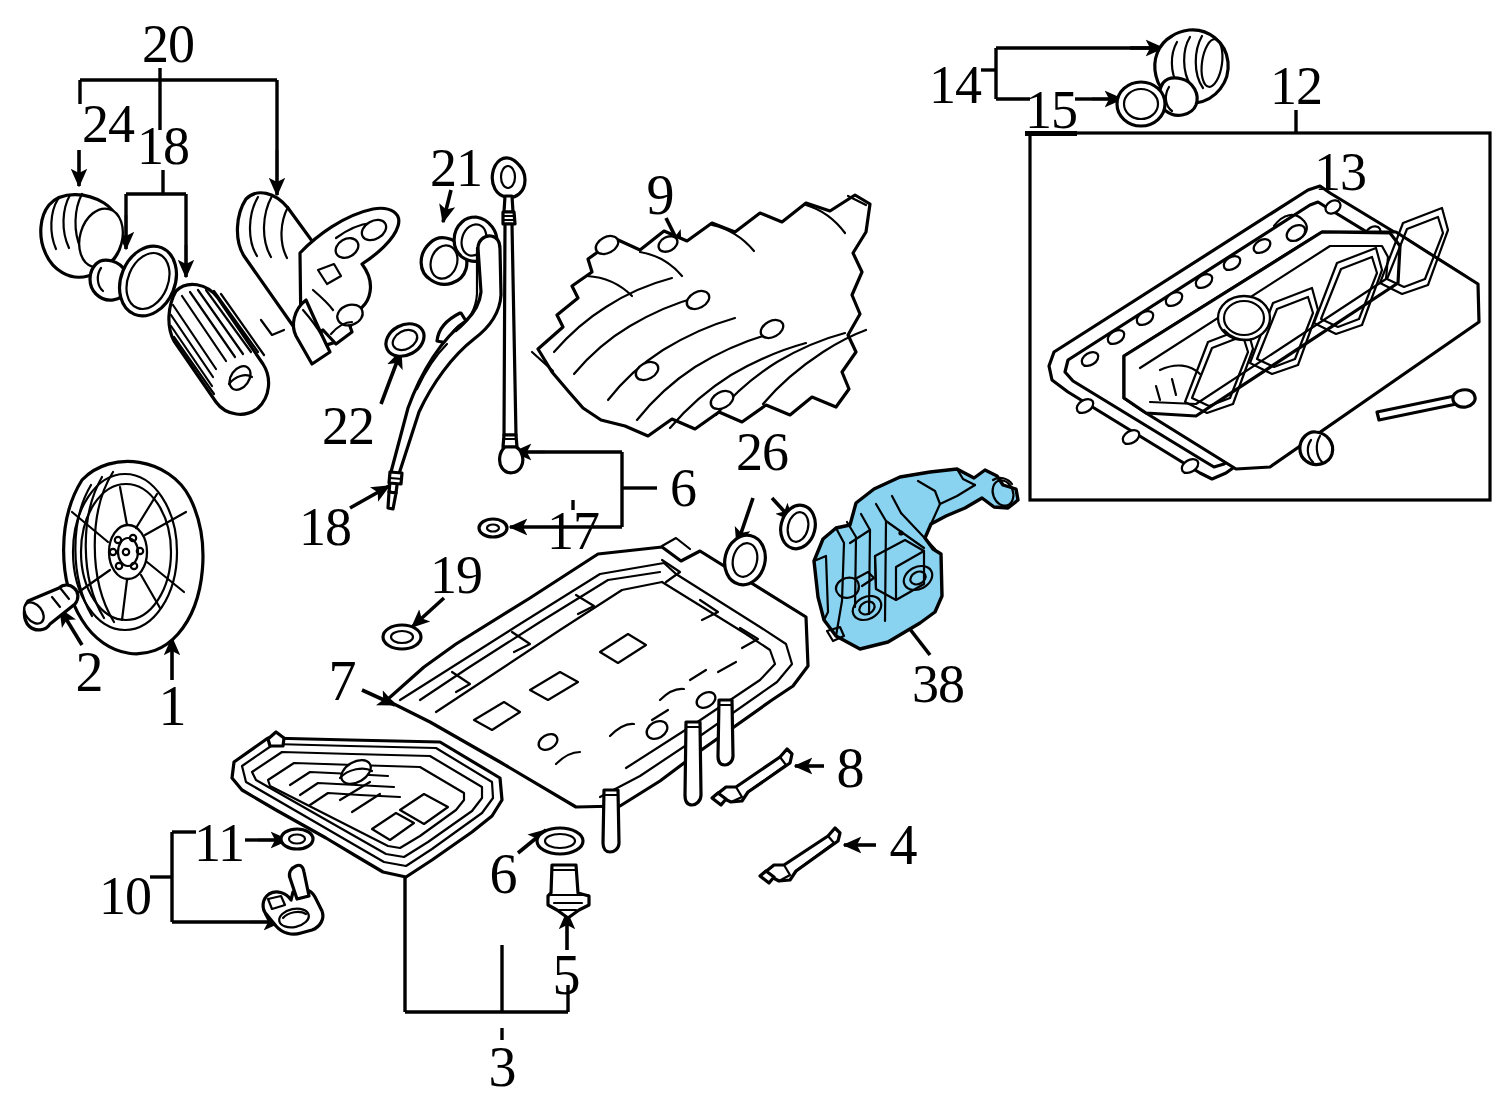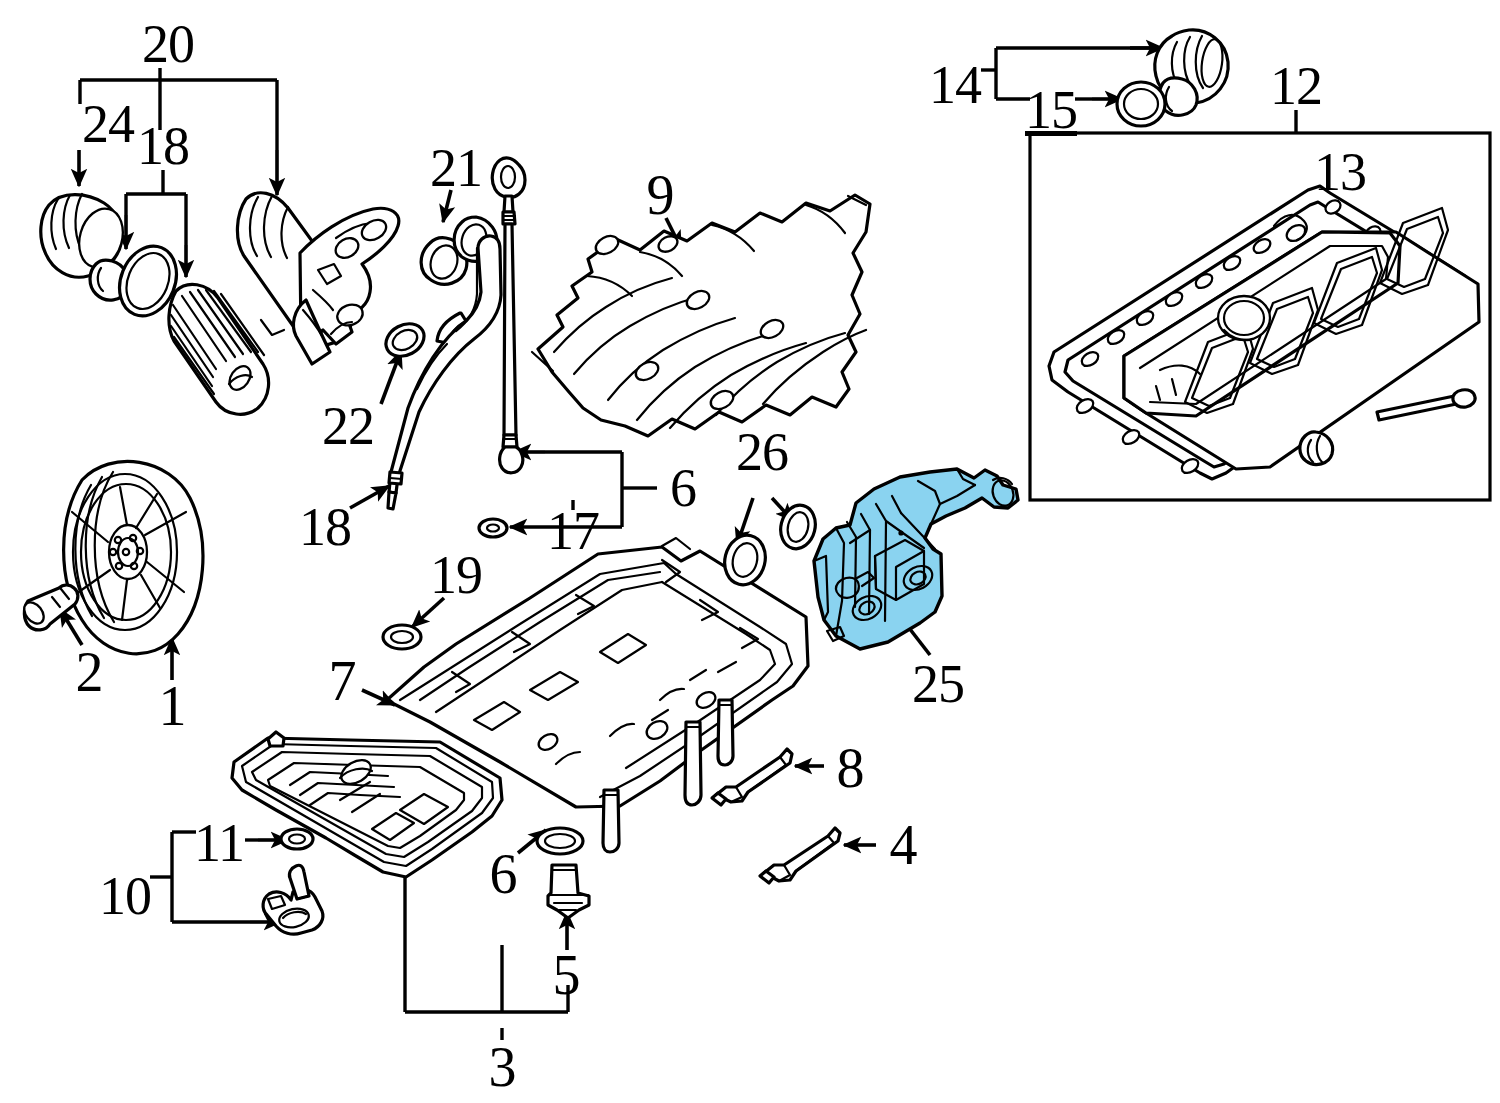--- a/index.html
+++ b/index.html
@@ -588,16 +588,16 @@
   <div class="lbl sm" style="left:1051px;top:110px;text-decoration:underline;">15</div>
   <div class="lbl sm" style="left:683px;top:488px;">6</div>
   <div class="lbl sm" style="left:573px;top:531px;">17</div>
   <div class="lbl sm" style="left:325px;top:527px;">18</div>
   <div class="lbl sm" style="left:456px;top:575px;">19</div>
   <div class="lbl sm" style="left:160px;top:44px;margin-left:8px;">20</div>
   <div class="lbl sm" style="left:456px;top:168px;">21</div>
   <div class="lbl sm" style="left:348px;top:426px;">22</div>
   <div class="lbl sm" style="left:163px;top:146px;">18</div>
   <div class="lbl sm" style="left:84px;top:124px;margin-left:24px;">24</div>
-  <div class="lbl sm" style="left:938px;top:684px;">25</div>
+  <div class="lbl sm" style="left:938px;top:684px;">38</div>
   <div class="lbl sm" style="left:762px;top:452px;">26</div>
 
 </div>
 
 </body></html>

